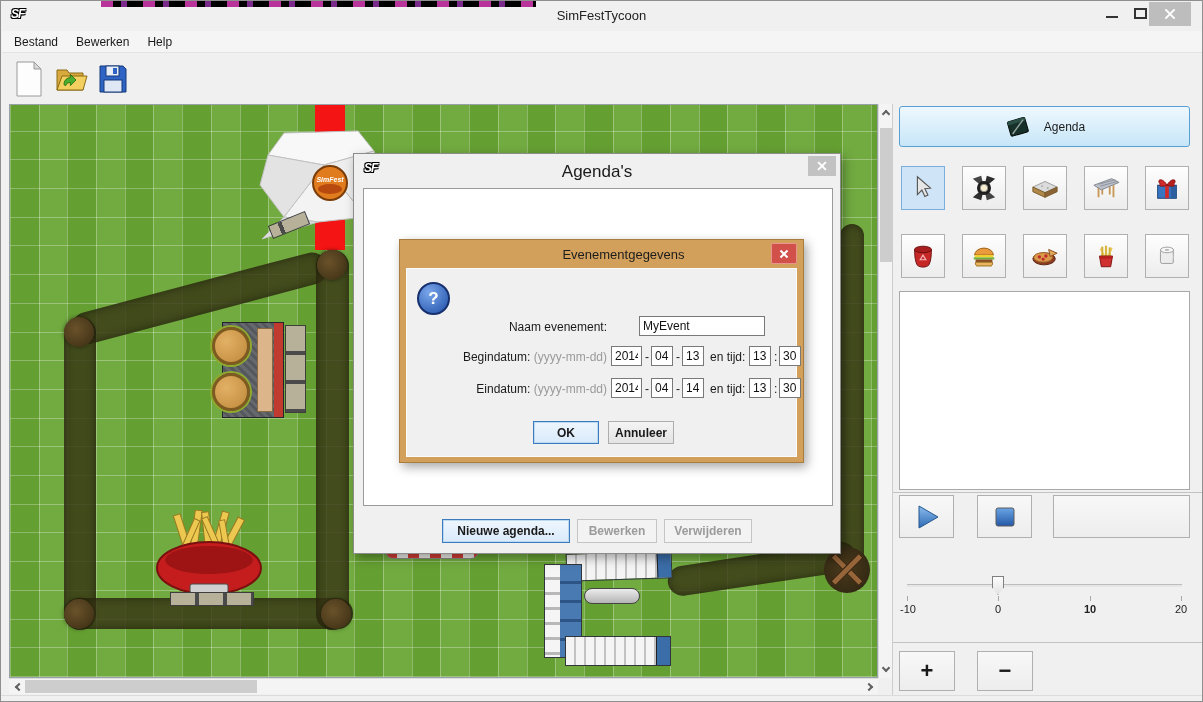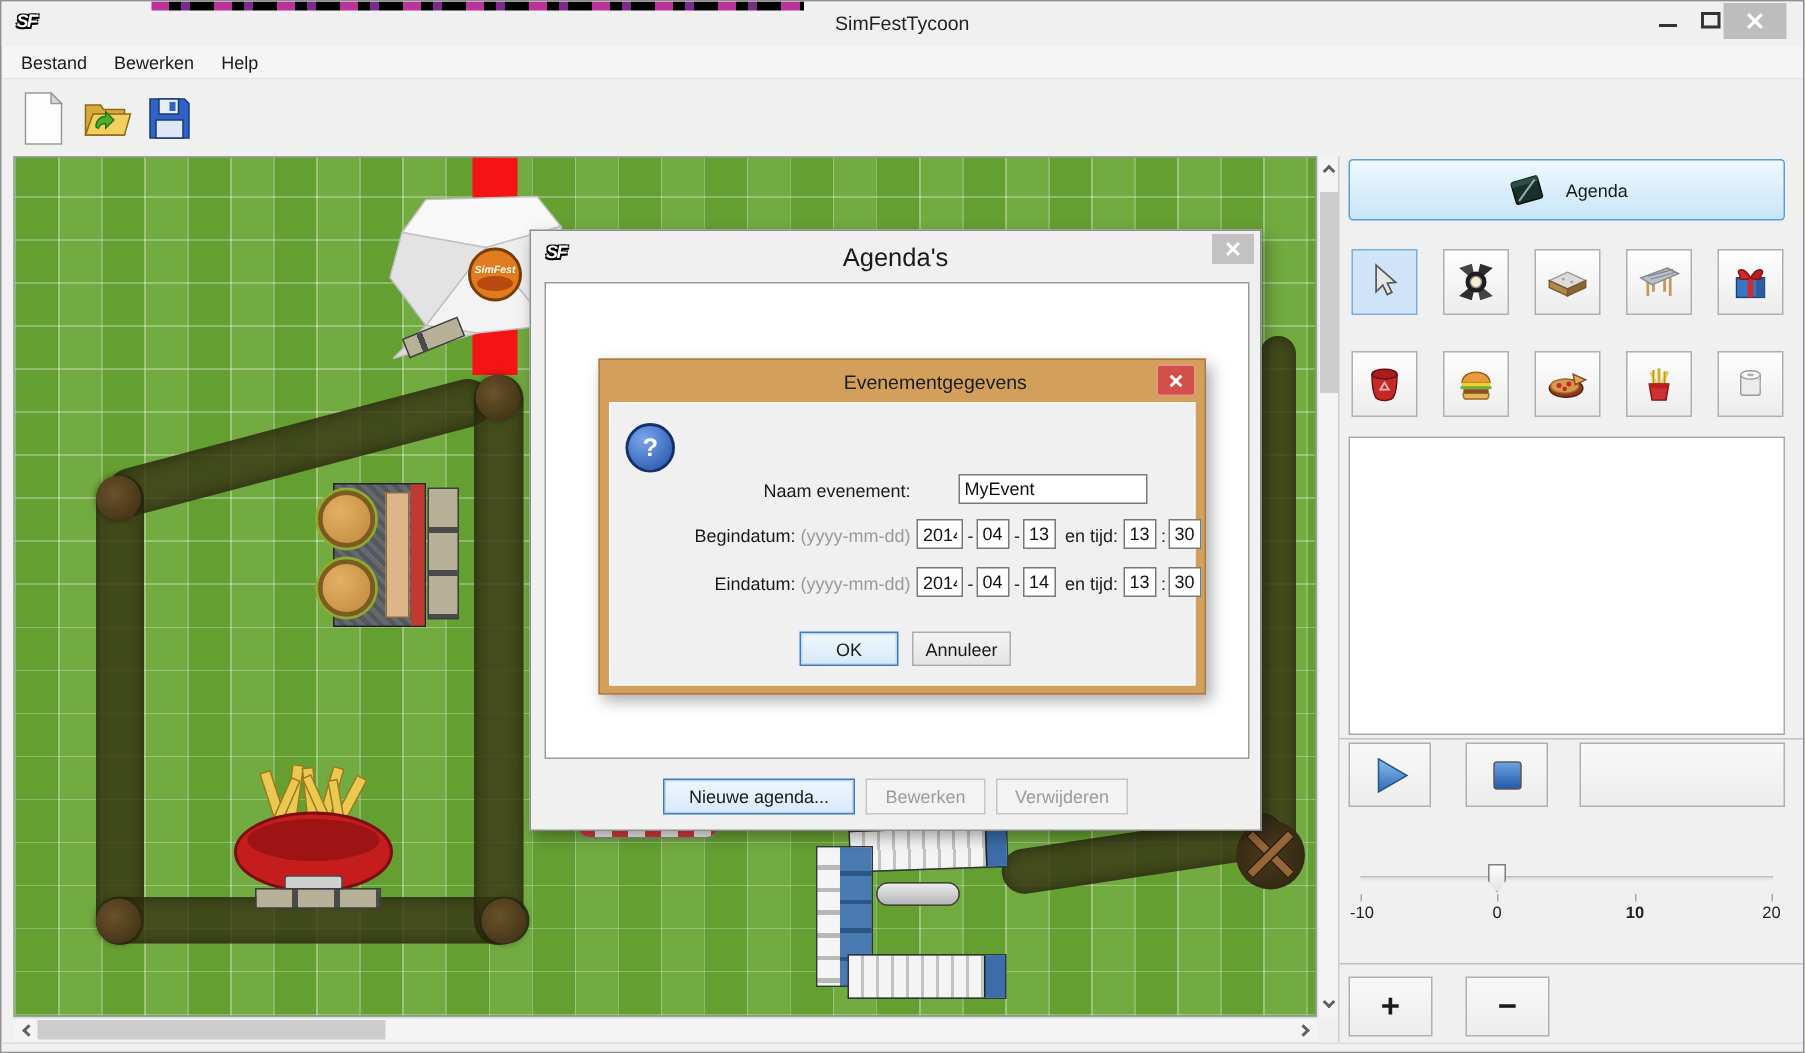--- a/index.html
+++ b/index.html
@@ -44,21 +44,21 @@
              background:repeating-linear-gradient(180deg, #b8b19a 0 25px, #4a4a4a 25px 29px); }
   .bench-h { position:absolute; border:1px solid #3e3e3e;
              background:repeating-linear-gradient(90deg, #b8b19a 0 24px, #4a4a4a 24px 28px); }
   .burger-disc { position:absolute; width:38px; height:38px; border-radius:50%;
                  background:radial-gradient(circle at 35% 35%, #e2b066, #bf893a);
                  border:3px solid #7d5b20; box-shadow:0 0 0 2px #8faa2d; }
 
   
   .dlg-shadow { box-shadow:3px 4px 10px rgba(0,0,0,.35); }
   .btn { display:flex; align-items:center; justify-content:center; border:1px solid #adadad;
-         background:linear-gradient(180deg,#f4f4f4,#e3e3e3); font-size:12px; color:#1a1a1a; cursor:default; }
+         background:linear-gradient(180deg,#f4f4f4,#e3e3e3); font-size:12px; color:#1a1a1a; cursor:default;font-weight:bold; }
   .btn.focus { border:1px solid #3d7bbf; background:linear-gradient(180deg,#eef6fd,#d9eafb);
                box-shadow:inset 0 0 0 1px #bcd9f2; }
   .btn.disabled { color:#9b9b9b; background:#f3f3f3; border-color:#c5c5c5; }
   .tb { border:1px solid #797979; background:#fff; font-family:"Liberation Sans",sans-serif;
         font-size:12px; color:#111; padding:1px 3px; }
   .hint { color:#9a9a9a; }
   .chev { display:inline-block; width:6px; height:6px; border-left:2px solid #606060; border-bottom:2px solid #606060; }
 
   
   #right-panel { position:absolute; left:891px; top:103px; width:312px; height:591px;

